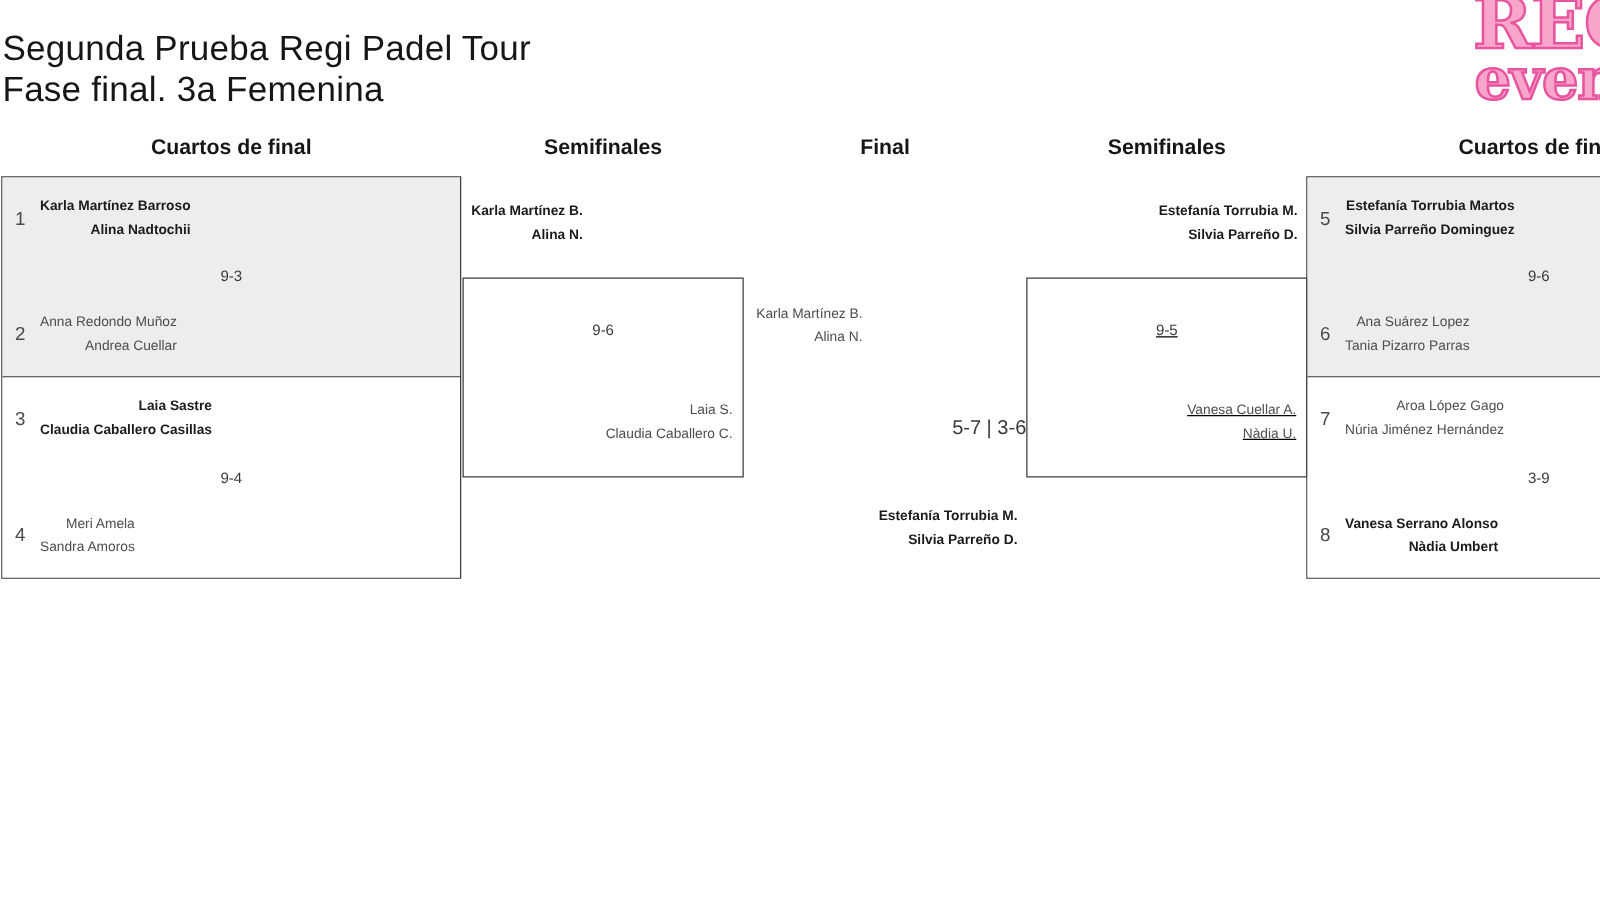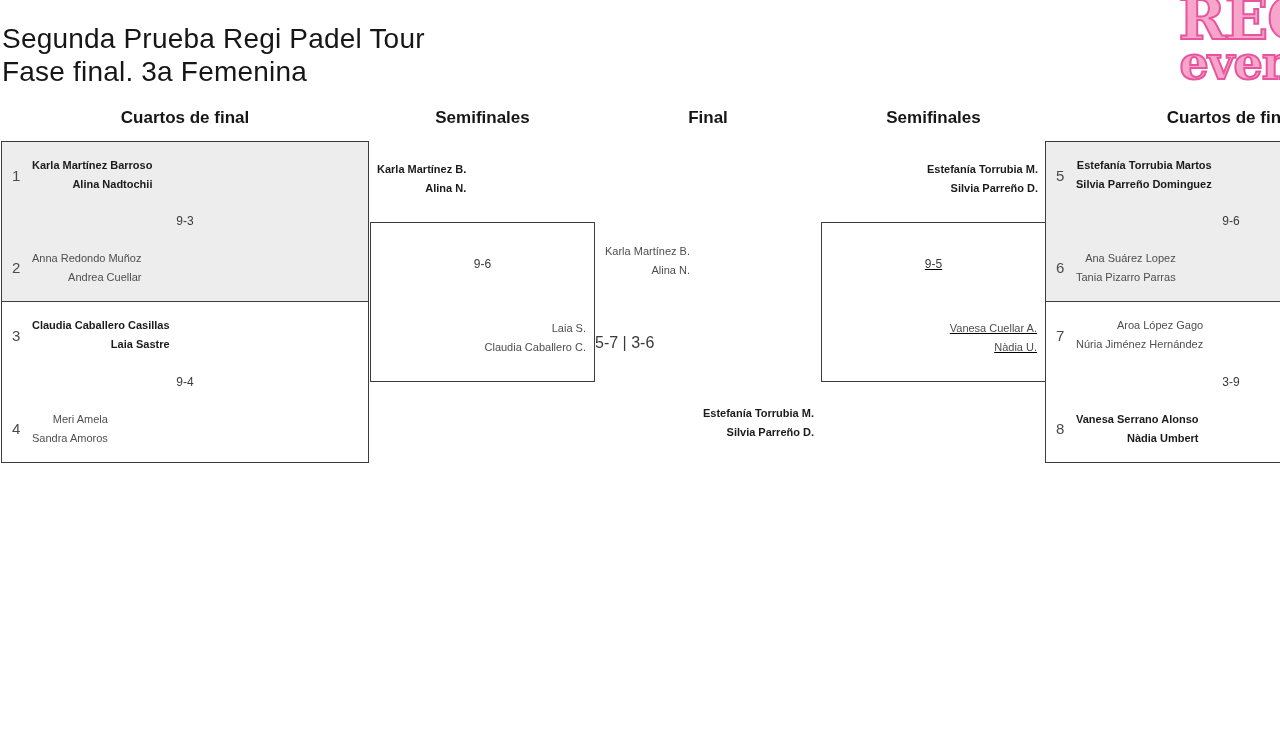--- a/index.html
+++ b/index.html
@@ -56,21 +56,21 @@
     border:1.5px solid var(--border-dark);display:flex;flex-direction:column;
     justify-content:space-around;padding-top:10px;}
   .sf-box-left{left:370px;}
   .sf-box-right{left:821px;text-decoration:underline;}
   .sf-loser{padding:0 8px;}
   .sf-box-right .sf-loser{text-align:right;}
   .sf-loser .name-line{color:var(--text-muted);}
 
   .final-side-a{position:absolute;left:605px;top:242px;}
   .final-side-a .name-line{color:var(--text-muted);}
-  .final-score{position:absolute;left:595px;top:334px;width:226px;text-align:left;
+  .final-score{position:absolute;left:595px;top:334px;width:226px;text-align:right;
     font-size:16px;color:#3a3a3a;}
   .final-winner{position:absolute;left:595px;top:404px;width:219px;text-align:right;}
   .final-winner .name-line{font-weight:700;color:#1b1b1b;}
 </style>
 </head>
 <body>
 
 <div id="app">
 
   <div class="page-title">
@@ -104,22 +104,22 @@
         <div>
           <div class="name-line">Anna Redondo Muñoz</div>
           <div class="name-line">Andrea Cuellar</div>
         </div>
       </div>
     </div>
     <div class="qf-box bottom">
       <div class="team-row winner">
         <span class="seed">3</span>
         <div>
+          <div class="name-line">Laia Sastre</div>
           <div class="name-line">Claudia Caballero Casillas</div>
-          <div class="name-line">Laia Sastre</div>
         </div>
       </div>
       <div class="score">9-4</div>
       <div class="team-row loser">
         <span class="seed">4</span>
         <div>
           <div class="name-line">Meri Amela</div>
           <div class="name-line">Sandra Amoros</div>
         </div>
       </div>

